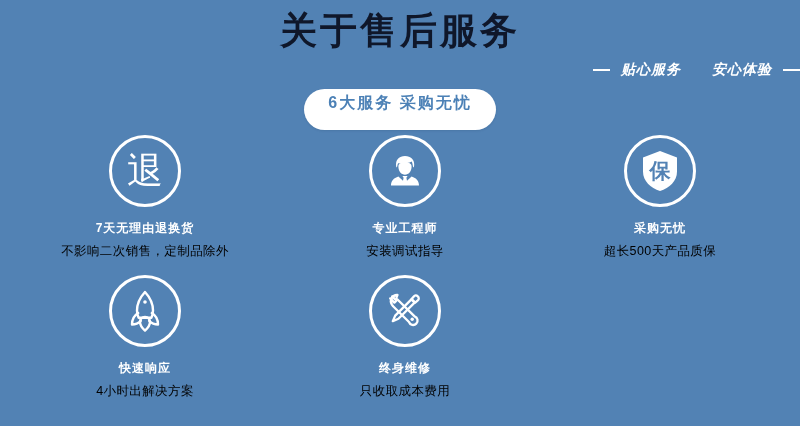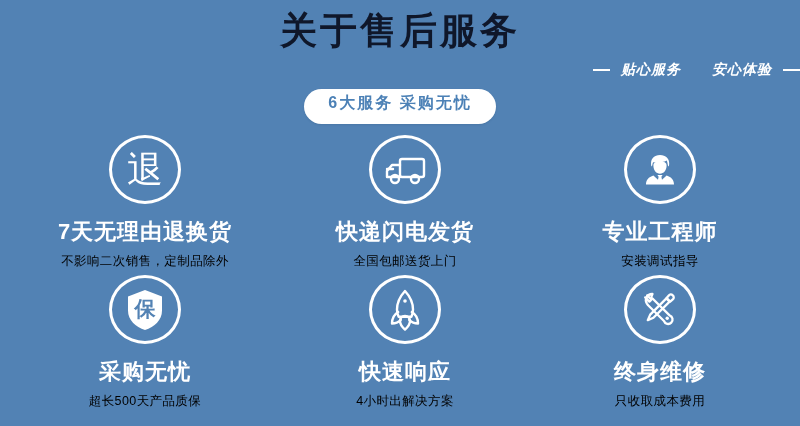--- a/index.html
+++ b/index.html
@@ -63,21 +63,21 @@
   .pill-wrap {
     margin-top: 10px;
     display: flex;
     justify-content: center;
   }
   .pill {
     display: inline-block;
     background: #ffffff;
     color: #4c81b6;
     border-radius: 999px;
-    padding: 4px 24px 10px 24px;
+    padding: 4px 24px 16px 24px;
     font-size: 16px;
     font-weight: bold;
     letter-spacing: 2px;
     white-space: nowrap;
     box-shadow: 0 1px 2px rgba(40,70,105,0.18);
   }
 
   
   .grid {
     position: absolute;
@@ -109,21 +109,21 @@
   .glyph {
     font-size: 36px;
     line-height: 36px;
     font-weight: 500;
     color: #ffffff;
     font-family: "DejaVu Sans", "Liberation Sans", sans-serif;
   }
   .icon-circle svg { display: block; }
   .card-title {
     margin-top: 13px;
-    font-size: 22px;
+    font-size: 12px;
     font-weight: bold;
     color: #ffffff;
     letter-spacing: 1px;
     white-space: nowrap;
   }
   .card-desc {
     margin-top: 6px;
     font-size: 12.5px;
     color: #000000;
     letter-spacing: 0.4px;
@@ -154,33 +154,20 @@
   <div class="grid">
 
     <div class="cell">
       <div class="icon-circle">
         <span class="glyph">退</span>
       </div>
       <div class="card-title">7天无理由退换货</div>
       <div class="card-desc">不影响二次销售，定制品除外</div>
     </div>
 
-    <div class="cell">
-      <div class="icon-circle">
-        <svg width="44" height="34" viewBox="0 0 44 34" fill="none" stroke="#ffffff" stroke-width="2.4" stroke-linecap="round" stroke-linejoin="round" aria-hidden="true">
-          <rect x="17" y="6" width="24" height="18" rx="2"></rect>
-          <path d="M17 12 H9 L4 18 v6 h13"></path>
-          <path d="M4 16 h6"></path>
-          <circle cx="12" cy="26" r="4"></circle>
-          <circle cx="32" cy="26" r="4"></circle>
-        </svg>
-      </div>
-      <div class="card-title">快递闪电发货</div>
-      <div class="card-desc">全国包邮送货上门</div>
-    </div>
 
     <div class="cell">
       <div class="icon-circle">
         <svg width="40" height="40" viewBox="0 0 40 40" fill="#ffffff" aria-hidden="true">
           <path d="M20 5 c-6 0 -9 3.6 -9 8.4 0 1.2 .2 2.2 .5 3 .4 -.2 .7 -.6 .8 -1.2 .2 -1.3 .4 -2.4 .8 -3 3.5 .6 10.2 .4 13.6 -1.6 .6 1.2 1 3 1.2 4.6 .1 .6 .4 1 .8 1.2 .3 -.8 .5 -1.8 .5 -3 C29.2 8.6 26 5 20 5 Z"></path>
           <path d="M20 11.5 c-4 0 -6.6 .8 -6.6 4.2 0 4.4 3 8 6.6 8 s6.6 -3.6 6.6 -8 c0 -3.4 -2.6 -4.2 -6.6 -4.2 Z"></path>
           <path d="M13.4 25.5 C8.6 27 6 30 6 34.5 h28 C34 30 31.4 27 26.6 25.5 l-4.6 4.2 -.6 -3 1.2 -1.8 h-5.2 l1.2 1.8 -.6 3 Z"></path>
         </svg>
       </div>
       <div class="card-title">专业工程师</div>

